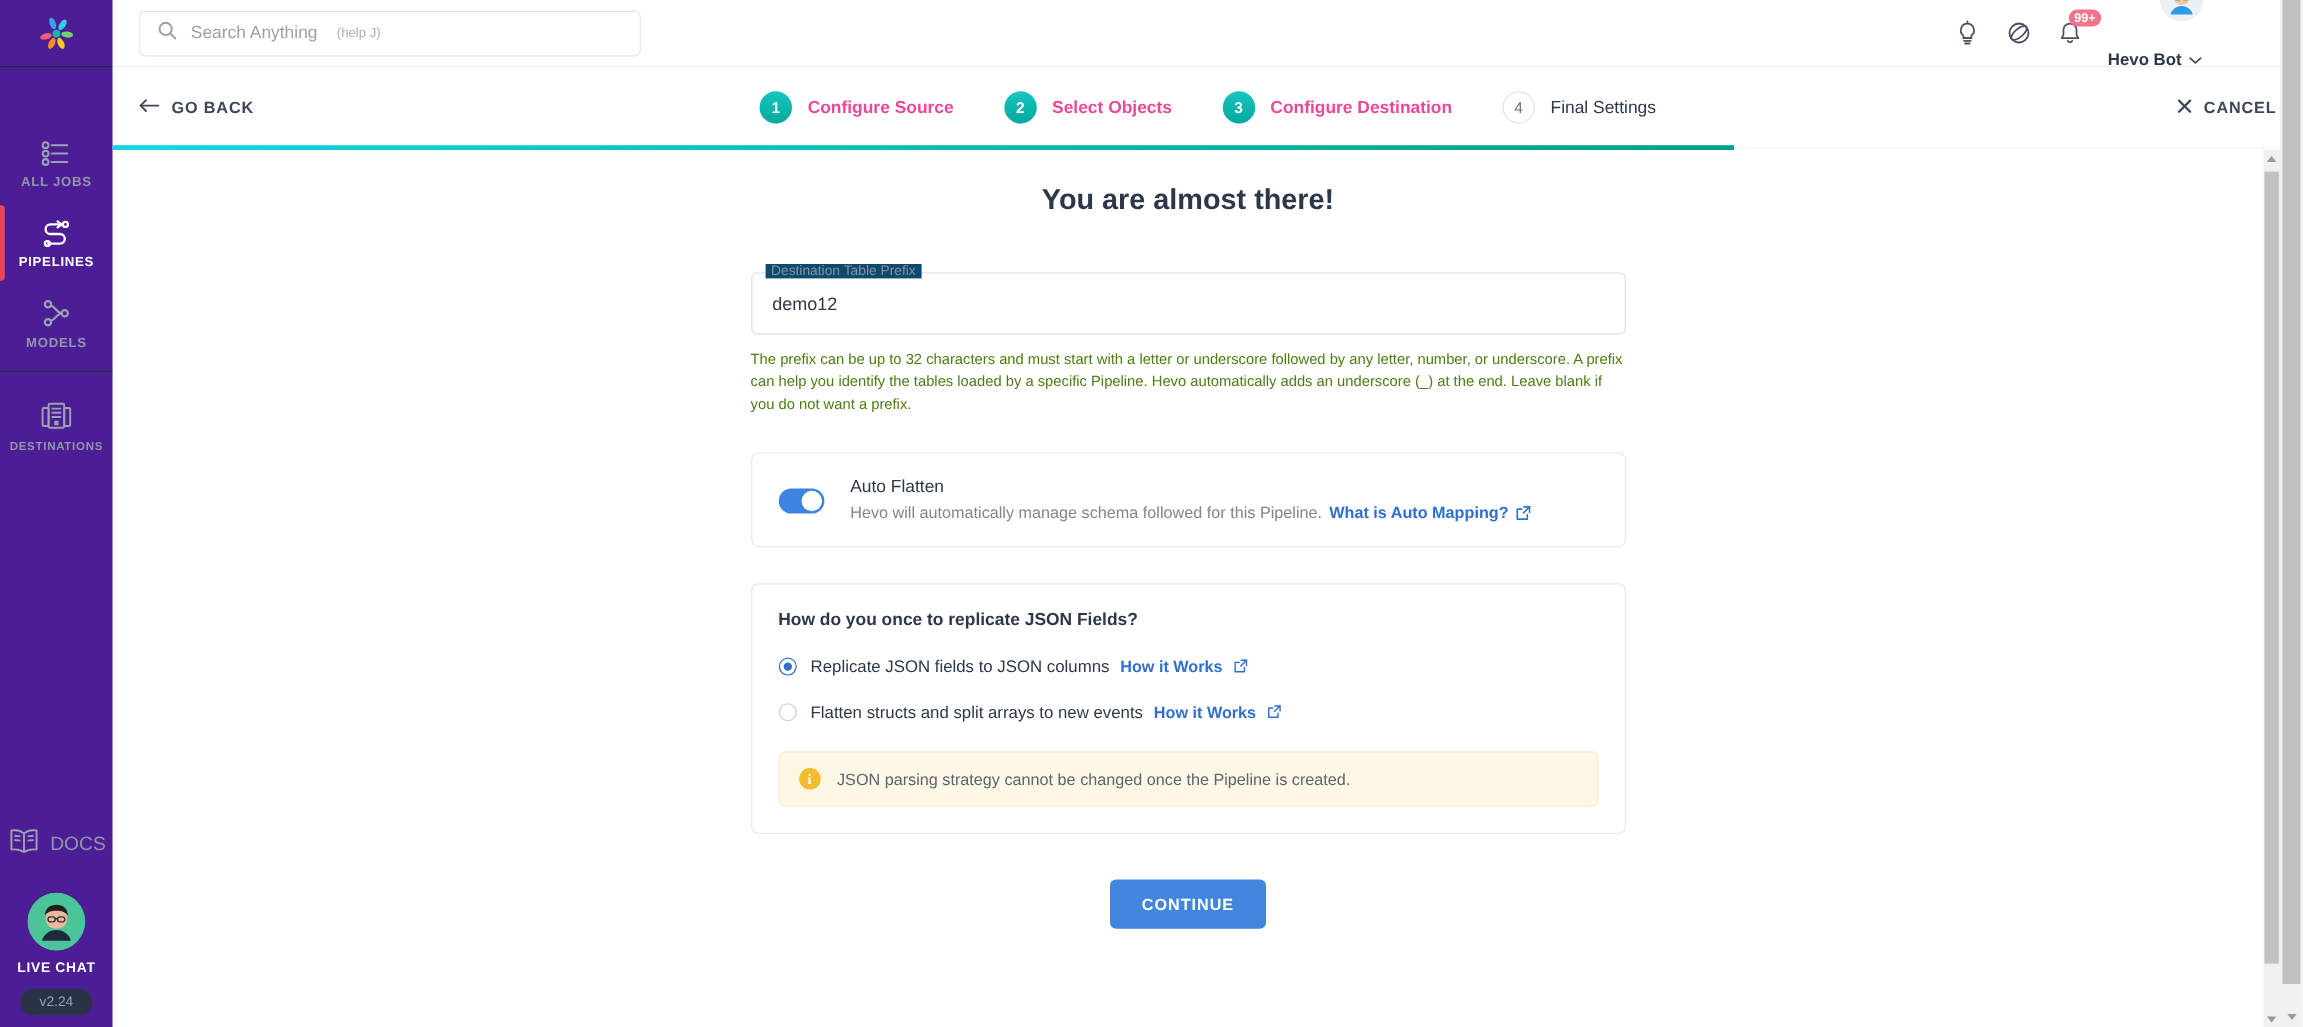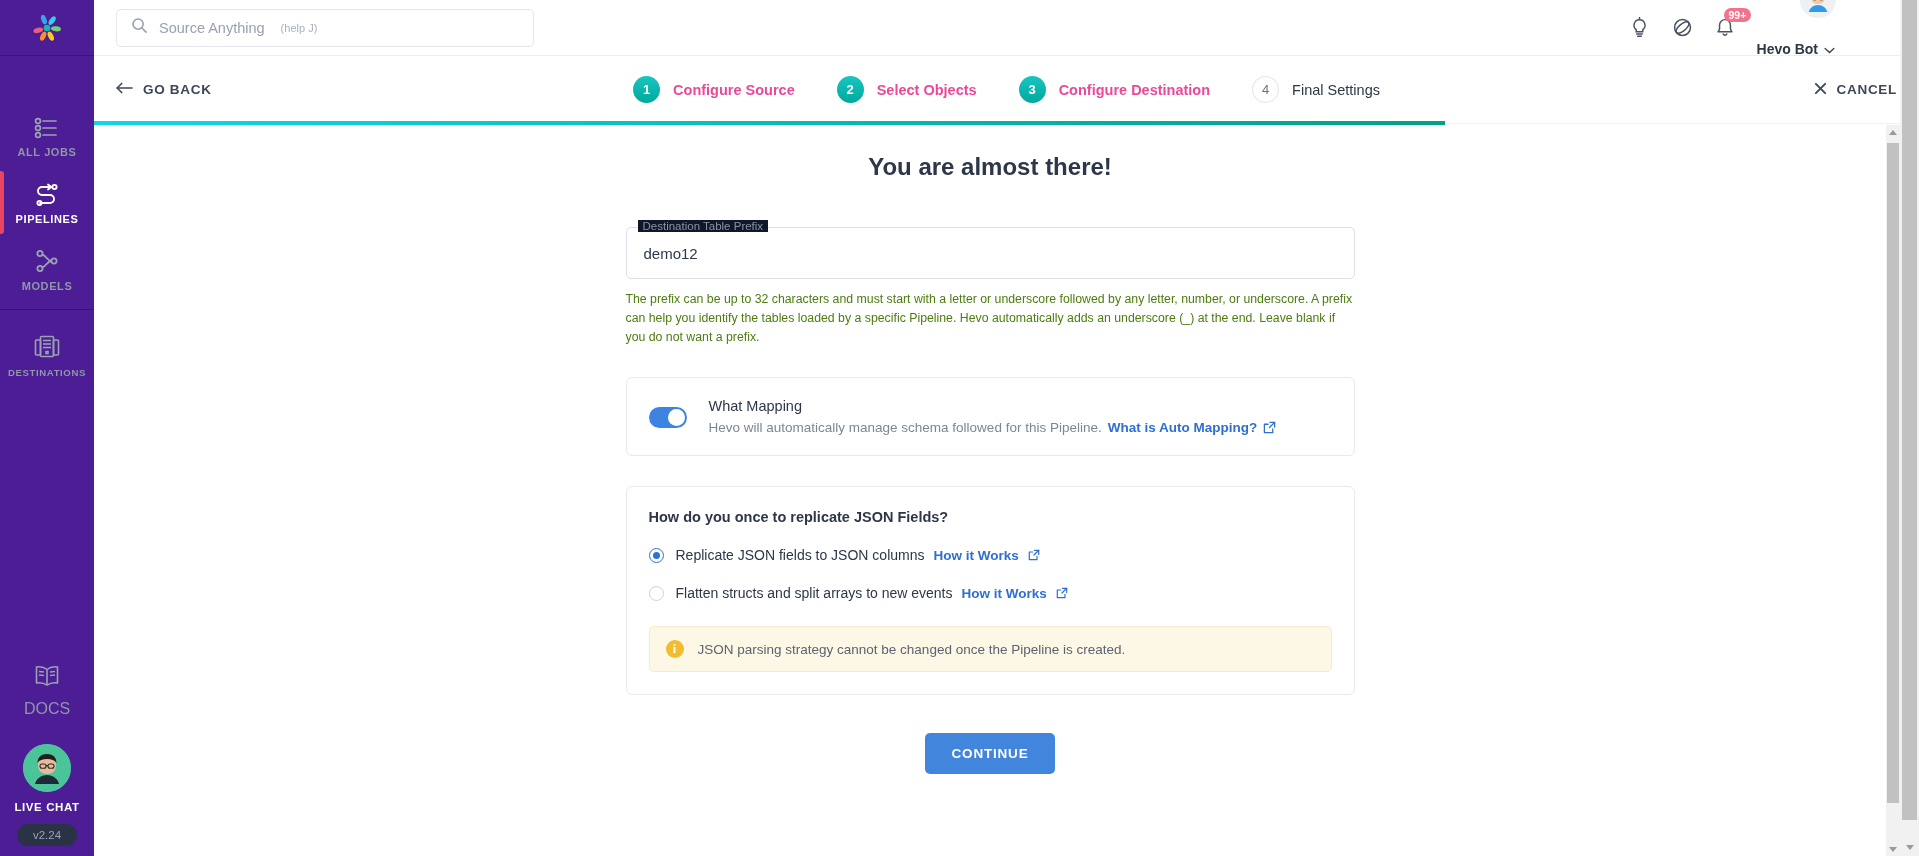--- a/index.html
+++ b/index.html
@@ -43,21 +43,21 @@
   }
   .sb-item svg { display: block; }
   .sb-sep { width: 94px; height: 1px; background: #222a3c; margin: 6px 0 4px 0; }
 
   .sb-bottom {
     position: absolute; left: 0; bottom: 0; width: 94px;
     display: flex; flex-direction: column; align-items: center;
     padding-bottom: 10px;
   }
   .sb-docs {
-    display: flex; flex-direction: column; align-items: center; gap: 8px;
+    display: flex; flex-direction: row; align-items: center; gap: 8px;
     padding: 10px 0 26px 0; cursor: pointer;
   }
   .avatar-chat {
     width: 48px; height: 48px; border-radius: 50%;
     background: #4cc49a; overflow: hidden; position: relative;
     cursor: pointer;
   }
   .live-chat-label {
     font-size: 11.5px; font-weight: bold; letter-spacing: .6px;
     color: #ffffff; margin-top: 9px; text-transform: uppercase;
@@ -158,21 +158,21 @@
     color: #2d3748; margin-top: 28px;
   }
   .form-wrap { width: 729px; margin: 0 auto; padding-top: 46px; }
 
   .tf {
     position: relative; border: 1px solid #dcdfe6; border-radius: 5px;
     height: 52px; display: flex; align-items: center; padding: 0 17px;
     background: #fff; cursor: text;
   }
   .tf-legend {
-    position: absolute; top: -8px; left: 11px; background: #0f172a;
+    position: absolute; top: -8px; left: 11px; background: #0c4a6e;
     padding: 0 5px; font-size: 11.5px; color: #8b93a1;
   }
   .tf-value { font-size: 15px; color: #2d3748; }
 
   .help {
     margin-top: 11px; font-size: 12.3px; line-height: 19px; color: #4d7c0f;
   }
 
   .card {
     margin-top: 30px; border: 1px solid #e6e9ee; border-radius: 6px;
@@ -374,21 +374,21 @@
   <div class="main">
 
     <div class="topbar">
       <div class="search-box">
         <span>
           <svg width="17" height="17" viewBox="0 0 18 18" fill="none" stroke="#9aa1ad" stroke-width="1.7">
             <circle cx="7.5" cy="7.5" r="5.4"></circle>
               <line x1="11.6" y1="11.6" x2="16" y2="16" stroke-linecap="round"></line>
           </svg>
         </span>
-        <span class="search-ph">Source Anything</span>
+        <span class="search-ph">Search Anything</span>
         <span class="search-kbd">(help J)</span>
       </div>
 
       <div class="top-right">
         <span class="icon-btn">
           <svg width="21" height="22" viewBox="0 0 22 24" fill="none" stroke="#4a5161" stroke-width="1.6">
             <path d="M11 3 a6 6 0 0 0 -3.6 10.8 V16 h7.2 v-2.2 A6 6 0 0 0 11 3 z"></path>
             <line x1="8" y1="18.6" x2="14" y2="18.6" stroke-linecap="round"></line>
             <line x1="9" y1="21" x2="13" y2="21" stroke-linecap="round"></line>
             <line x1="11" y1="0.6" x2="11" y2="2" stroke-linecap="round"></line>
@@ -488,21 +488,21 @@
         <div class="tf">
           <span class="tf-legend">Destination Table Prefix</span>
           <span class="tf-value">demo12</span>
         </div>
 
         <div class="help">The prefix can be up to 32 characters and must start with a letter or underscore followed by any letter, number, or underscore. A prefix can help you identify the tables loaded by a specific Pipeline. Hevo automatically adds an underscore (_) at the end. Leave blank if you do not want a prefix.</div>
 
         <div class="card am">
           <div class="toggle"></div>
           <div style="flex:1 1 auto;">
-            <div class="am-title">What Mapping</div>
+            <div class="am-title">Auto Flatten</div>
             <div class="am-desc">
               <span>Hevo will automatically manage schema followed for this Pipeline.</span>
               <span class="link">What is Auto Mapping?</span>
               <span class="ext-icon">
                 <svg width="13" height="13" viewBox="0 0 14 14" fill="none" stroke="#2f6fd0" stroke-width="1.4" stroke-linecap="round" stroke-linejoin="round">
                   <path d="M7.5 1.5 H12.5 V6.5"></path>
                     <line x1="12.5" y1="1.5" x2="7" y2="7"></line>
                   <path d="M10.5 8.5 V12.5 H1.5 V3.5 H5.5"></path>
                 </svg>
               </span>

